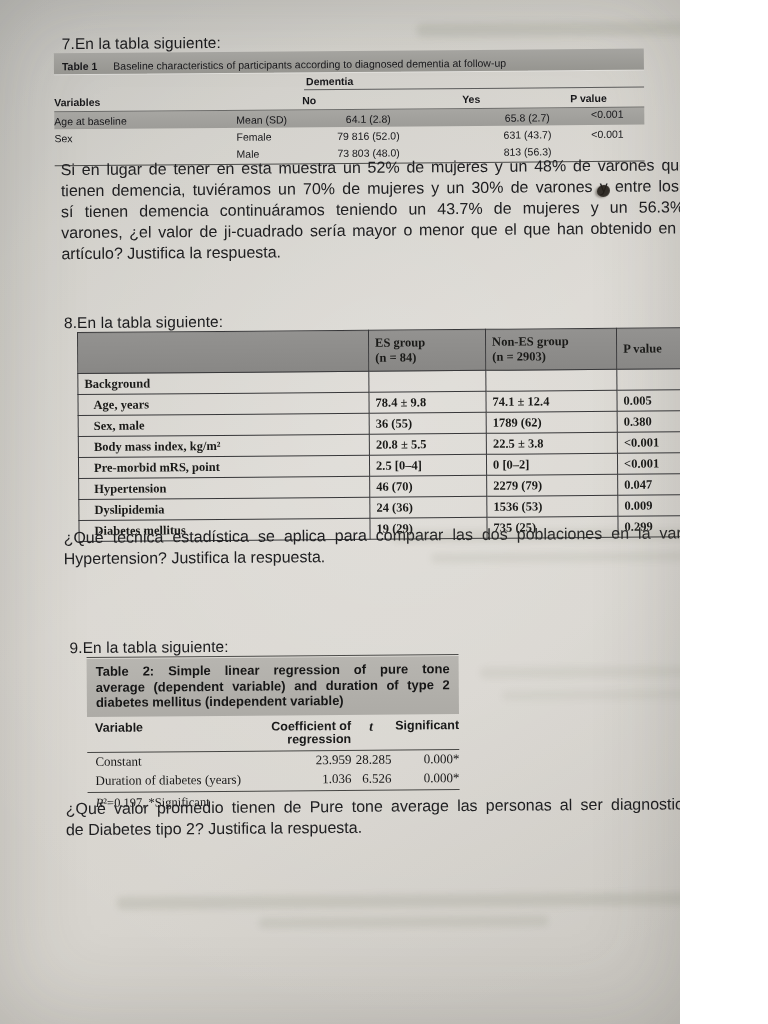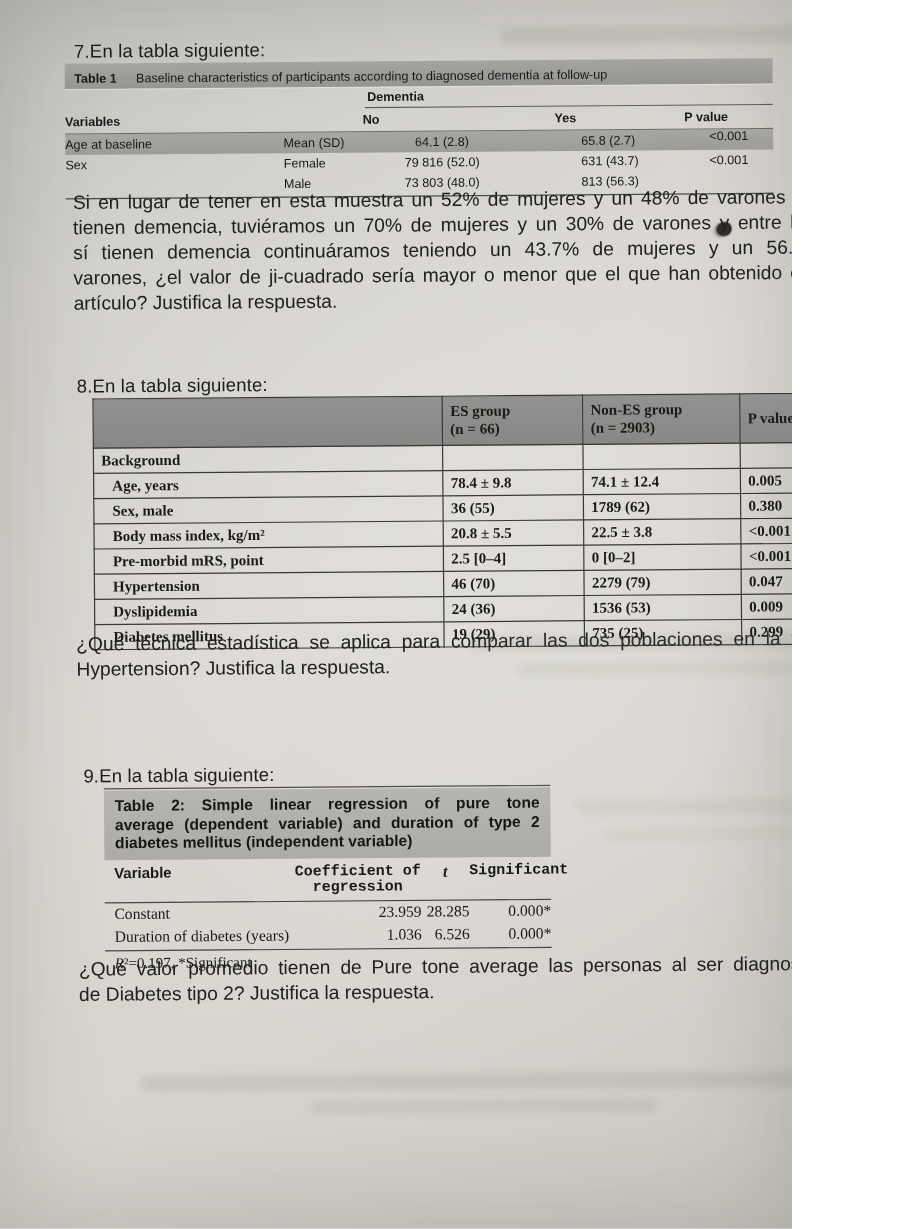--- a/index.html
+++ b/index.html
@@ -2,21 +2,21 @@
 <html><head>
 <meta charset="utf-8">
 <style>
   html,body{margin:0;padding:0;}
   .page{
     position:relative;width:660px;height:1024px;overflow:hidden;
     background:
       radial-gradient(130% 95% at 58% 42%, rgba(255,255,255,0.22), rgba(0,0,0,0) 62%),
       linear-gradient(148deg,#c1c0bc 0%,#cfcdc7 18%,#d9d6d0 46%,#d7d4ce 68%,#c9c6c0 100%);
     box-shadow:inset 0 0 90px rgba(55,55,50,0.20);
-    font-family:"Liberation Sans",sans-serif;color:#1f1f21;
+    font-family:"Liberation Sans",sans-serif;color:#1f1f21;padding-left:20px;
   }
   .tilt{position:absolute;inset:0;transform:rotate(-0.45deg);transform-origin:50% 45%;}
 
   
   .heading{position:absolute;font-size:15.5px;letter-spacing:0.1px;color:#1b1b1d;}
   .qblock{position:absolute;width:652px;font-size:16px;line-height:21px;color:#202022;}
   .jline{text-align:justify;text-align-last:justify;white-space:normal;}
   .jline-last{text-align:left;text-align-last:left;}
 
   
@@ -25,21 +25,21 @@
     background:linear-gradient(#a5a4a0,#969590);height:15px;padding:4px 8px 2px;
     display:flex;gap:16px;align-items:flex-end;box-shadow:0 1px 0 rgba(255,255,255,0.35);
   }
   .t1-bar .lbl{font-weight:bold;margin-top:32px;}
   .t1-dem{margin-left:250px;border-bottom:1px solid #5c5c5c;padding:3px 0 2px 2px;font-weight:bold;}
   .t1-grid{display:grid;grid-template-columns:182px 66px 160px 108px 74px;align-items:end;}
   .t1-head{padding:4px 0 3px;font-weight:bold;}
   .t1-row{display:grid;grid-template-columns:182px 66px 160px 108px 74px;height:17px;align-items:center;}
   .t1-stripe{background:linear-gradient(#a7a6a2,#9d9c98);border-top:1px solid #6a6a68;}
   .t1 .c3{text-align:center;padding-right:28px;}
-  .t1 .c4{text-align:left;padding-left:22px;}
+  .t1 .c4{text-align:center;padding-left:22px;}
   .t1 .c5{text-align:center;}
   .t1-bottom{border-bottom:1.6px solid #4a4a48;height:2px;}
 
   
   .t8{
     position:absolute;left:78px;top:330px;width:558px;border-collapse:collapse;
     font-family:"Liberation Serif","DejaVu Serif",serif;font-weight:700;
     font-size:12.5px;color:#1a1a18;table-layout:fixed;
   }
   .t8 td,.t8 th{border:1.6px solid #38383a;padding:1px 6px;vertical-align:middle;text-align:left;}
@@ -51,21 +51,21 @@
   
   .t2{position:absolute;left:85px;top:655px;width:372px;color:#191919;}
   .t2-toprule{border-top:1.8px solid #4c4c4a;}
   .t2-title{
     background:linear-gradient(#b7b5b0,#adaba6);padding:5px 9px 6px;margin-top:1px;
     font-weight:bold;font-size:13px;line-height:15.5px;color:#161616;
   }
   .t2-hrow{display:grid;grid-template-columns:158px 106px 40px 68px;padding:5px 0 3px;
     font-weight:bold;font-size:12.5px;line-height:13.5px;border-bottom:1.6px solid #464644;}
   .t2-hrow .h1{padding-left:8px;}
-  .t2-hrow .h2,.t2-hrow .h4{text-align:center;font-family:Liberation Mono, monospace;}
+  .t2-hrow .h2,.t2-hrow .h4{text-align:right;}
   .t2-hrow .h3{text-align:center;font-style:italic;font-family:"Liberation Serif",serif;font-size:13.5px;}
   .t2-row{display:grid;grid-template-columns:158px 106px 40px 68px;height:19px;align-items:center;
     font-family:"Liberation Serif","DejaVu Serif",serif;font-size:13px;}
   .t2-row .d1{padding-left:8px;}
   .t2-row .d2,.t2-row .d3,.t2-row .d4{text-align:right;}
   .t2-botrule{border-bottom:1.6px solid #464644;margin-top:1px;}
   .t2-foot{font-family:"Liberation Serif","DejaVu Serif",serif;font-size:12.5px;padding:3px 0 0 8px;}
   .t2-foot::first-letter{font-style:italic;}
 
   
@@ -136,21 +136,21 @@
     <div class="blot"></div>
 
     <div class="heading" style="left:65px;top:312px;">8.En la tabla siguiente:</div>
 
     <table class="t8">
       <thead>
         <tr>
           <th class="w1"></th>
           <th class="w2">
             <span>ES group</span><br>
-            <span>(n = 66)</span>
+            <span>(n = 84)</span>
           </th>
           <th class="w3">
             <span>Non-ES group</span><br>
             <span>(n = 2903)</span>
           </th>
           <th class="w4">P value</th>
         </tr>
       </thead>
       <tbody>
         <tr>

